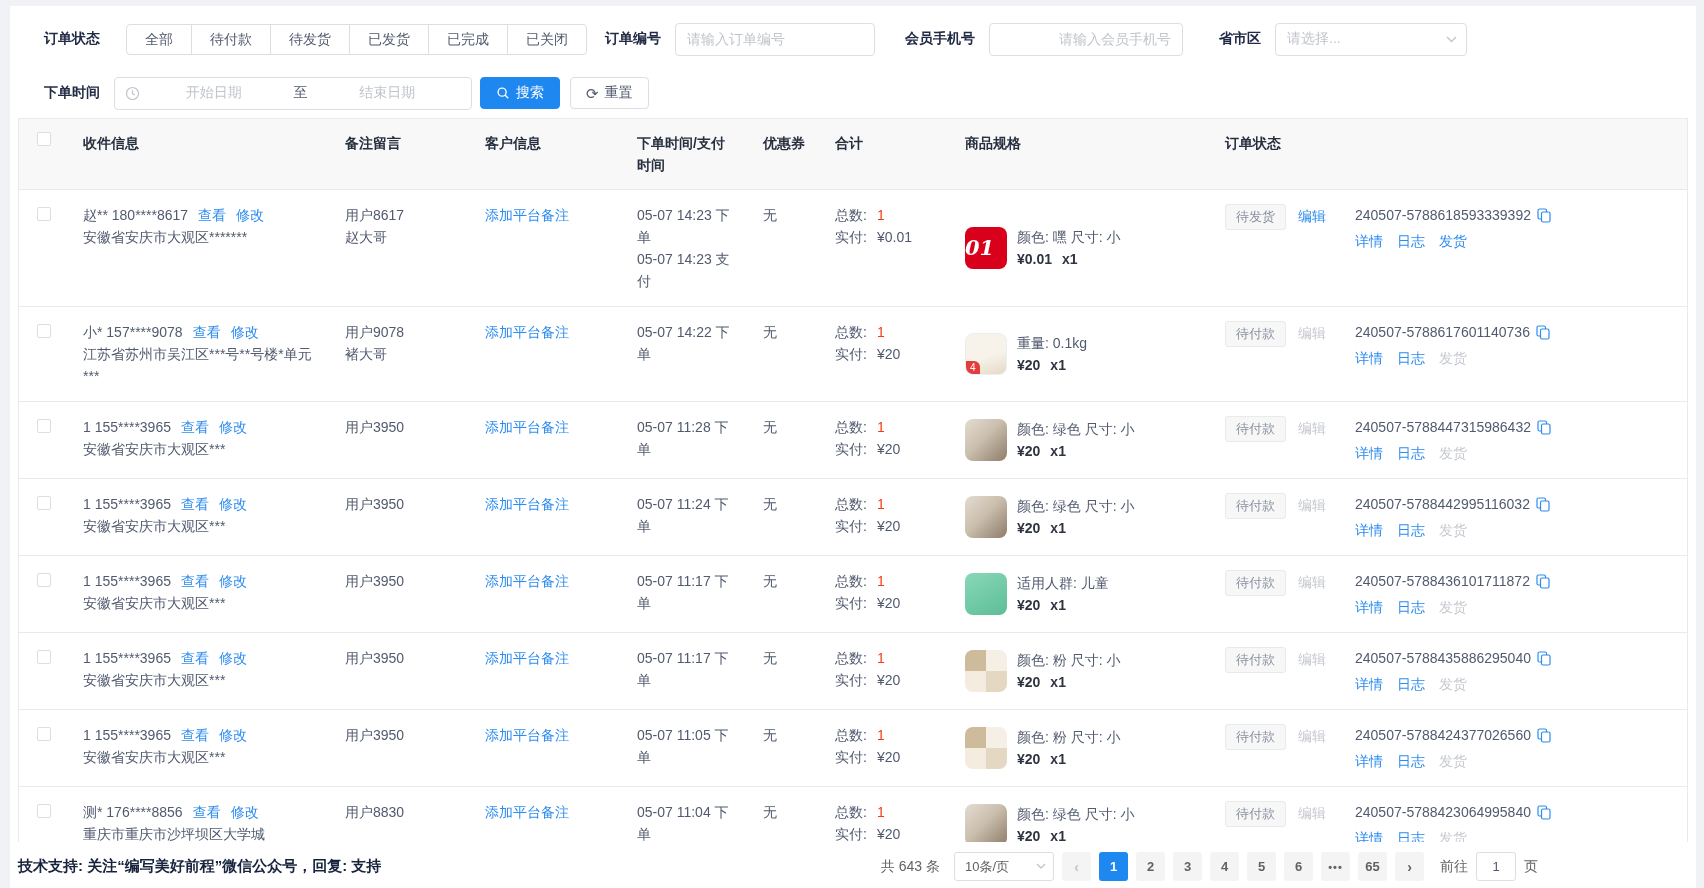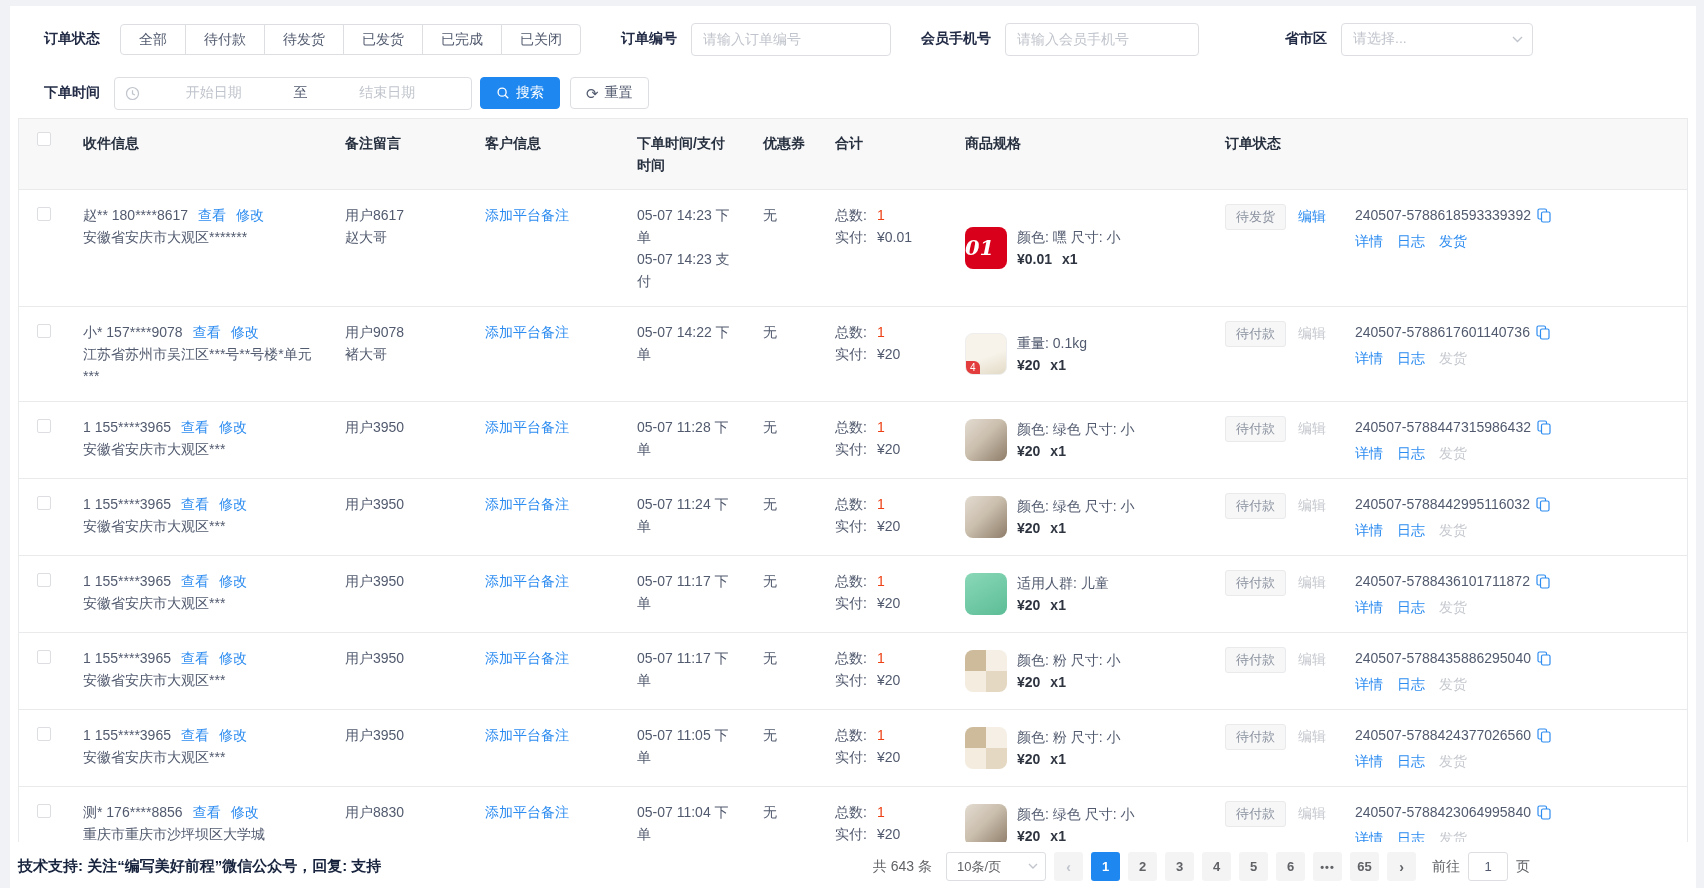--- a/index.html
+++ b/index.html
@@ -9,21 +9,21 @@
   .main { position:absolute; top:6px; left:10px; right:8px; bottom:0; background:#fff; }
 
   
   .filters { padding:16px 0 0 34px; }
   .frow { display:flex; align-items:center; height:34px; }
   .frow.first { margin-bottom:20px; }
   .flabel { font-weight:700; color:#222b45; margin-right:14px; white-space:nowrap; }
   .btn-group { display:flex; }
   .btn-group .gbtn { padding:0 18px; height:31px; line-height:29px; background:#fff;
     border:1px solid #dcdee2; margin-left:-1px; color:#515a6e; cursor:pointer; font-size:14px; }
-  .btn-group .gbtn:first-child { border-radius:4px 0 0 4px; margin-left:6px; }
+  .btn-group .gbtn:first-child { border-radius:4px 0 0 4px; margin-left:12px; }
   .btn-group .gbtn:last-child { border-radius:0 4px 4px 0; }
   .tinput { height:33px; border:1px solid #dcdee2; border-radius:4px; padding:0 11px;
     font-size:14px; color:#515a6e; outline:none; font-family:inherit; }
   .tinput::placeholder { color:#c0c4cc; }
   .selectbox { position:relative; height:33px; border:1px solid #dcdee2; border-radius:4px;
     display:flex; align-items:center; padding:0 26px 0 11px; color:#c0c4cc; cursor:pointer; background:#fff; }
   .selectbox .chev { position:absolute; right:9px; top:12px; }
   .datebox { width:358px; height:33px; border:1px solid #dcdee2; border-radius:4px;
     display:flex; align-items:center; padding:0 10px; background:#fff; }
   .datebox .ph { color:#c0c4cc; flex:1; text-align:center; }
@@ -63,21 +63,21 @@
   .pq { font-weight:700; color:#2e3440; }
   .pq b { margin-right:10px; }
   .tag { display:inline-block; background:#f7f7f7; border:1px solid #e8eaec; border-radius:3px;
     color:#8a919f; padding:4px 10px; font-size:13px; line-height:16px; }
   .status .lnk { margin-left:12px; }
   .no-line { display:flex; align-items:center; gap:6px; white-space:nowrap; }
   .ops { margin-top:4px; }
   .ops .lnk { margin-right:14px; }
 
   
-  .footer { position:absolute; left:0; right:16px; bottom:0; height:43px; background:#fff;
+  .footer { position:absolute; left:0; right:8px; bottom:0; height:43px; background:#fff;
     display:flex; align-items:center; padding:0 150px 0 8px; }
   .support { font-weight:700; color:#17233d; font-size:15px; flex:none; }
   .pagination { margin-left:auto; display:flex; align-items:center; gap:8px; color:#606266; }
   .pg-total { margin-right:6px; }
   .pg-size { position:relative; width:100px; height:29px; border:1px solid #dcdee2; border-radius:3px;
     display:flex; align-items:center; padding:0 22px 0 10px; font-size:13px; cursor:pointer; background:#fff; }
   .pg-size .chev { position:absolute; right:7px; top:10px; }
   .pbtn { min-width:29px; height:29px; border-radius:3px; background:#f4f4f5; border:none;
     display:flex; align-items:center; justify-content:center; font-size:13px; font-weight:700;
     color:#606266; cursor:pointer; font-family:inherit; }
@@ -100,25 +100,25 @@
     <div class="frow first">
       <span class="flabel">订单状态</span>
       <div class="btn-group">
         <button class="gbtn">全部</button>
         <button class="gbtn">待付款</button>
         <button class="gbtn">待发货</button>
         <button class="gbtn">已发货</button>
         <button class="gbtn">已完成</button>
         <button class="gbtn">已关闭</button>
       </div>
-      <span class="flabel" style="margin-left:40px">订单编号</span>
+      <span class="flabel" style="margin-left:18px">订单编号</span>
       <input class="tinput" style="width: 200px;" placeholder="请输入订单编号">
       <span class="flabel" style="margin-left:30px">会员手机号</span>
-      <input class="tinput" style="width: 194px;" placeholder="请输入会员手机号">
-      <span class="flabel" style="margin-left:86px">省市区</span>
+      <input class="tinput" style="width: 194px; text-align: right;" placeholder="请输入会员手机号">
+      <span class="flabel" style="margin-left:36px">省市区</span>
       <div class="selectbox" style="width:192px">
         <span>请选择...</span>
         <span class="chev">
           <svg width="11" height="7" viewBox="0 0 11 7">
                 <polyline points="1,1 5.5,5.5 10,1" fill="none" stroke="#c0c4cc" stroke-width="1.4"></polyline>
               </svg>
         </span>
       </div>
     </div>
     <div class="frow">

